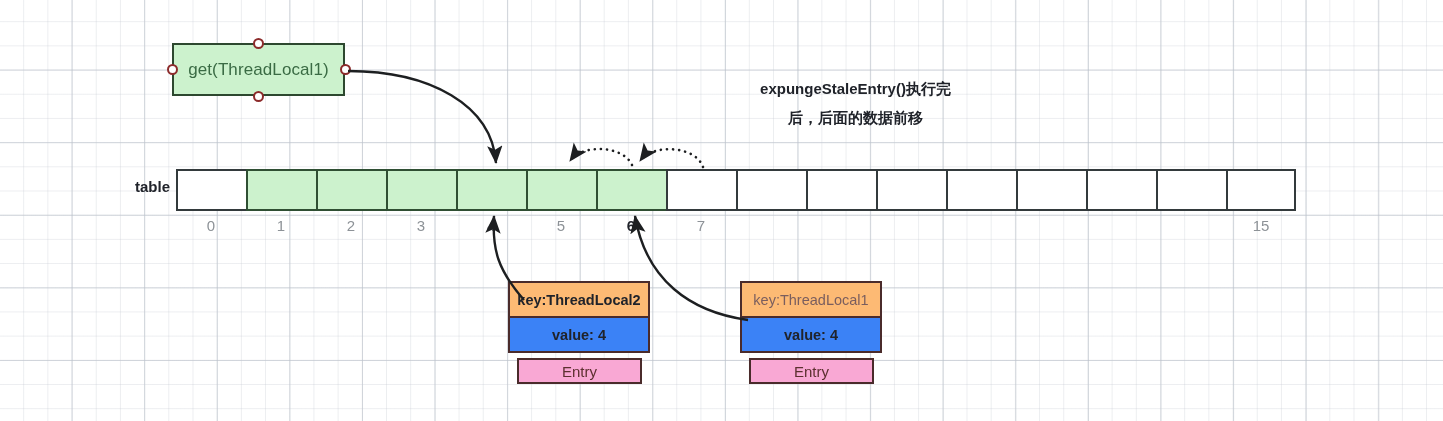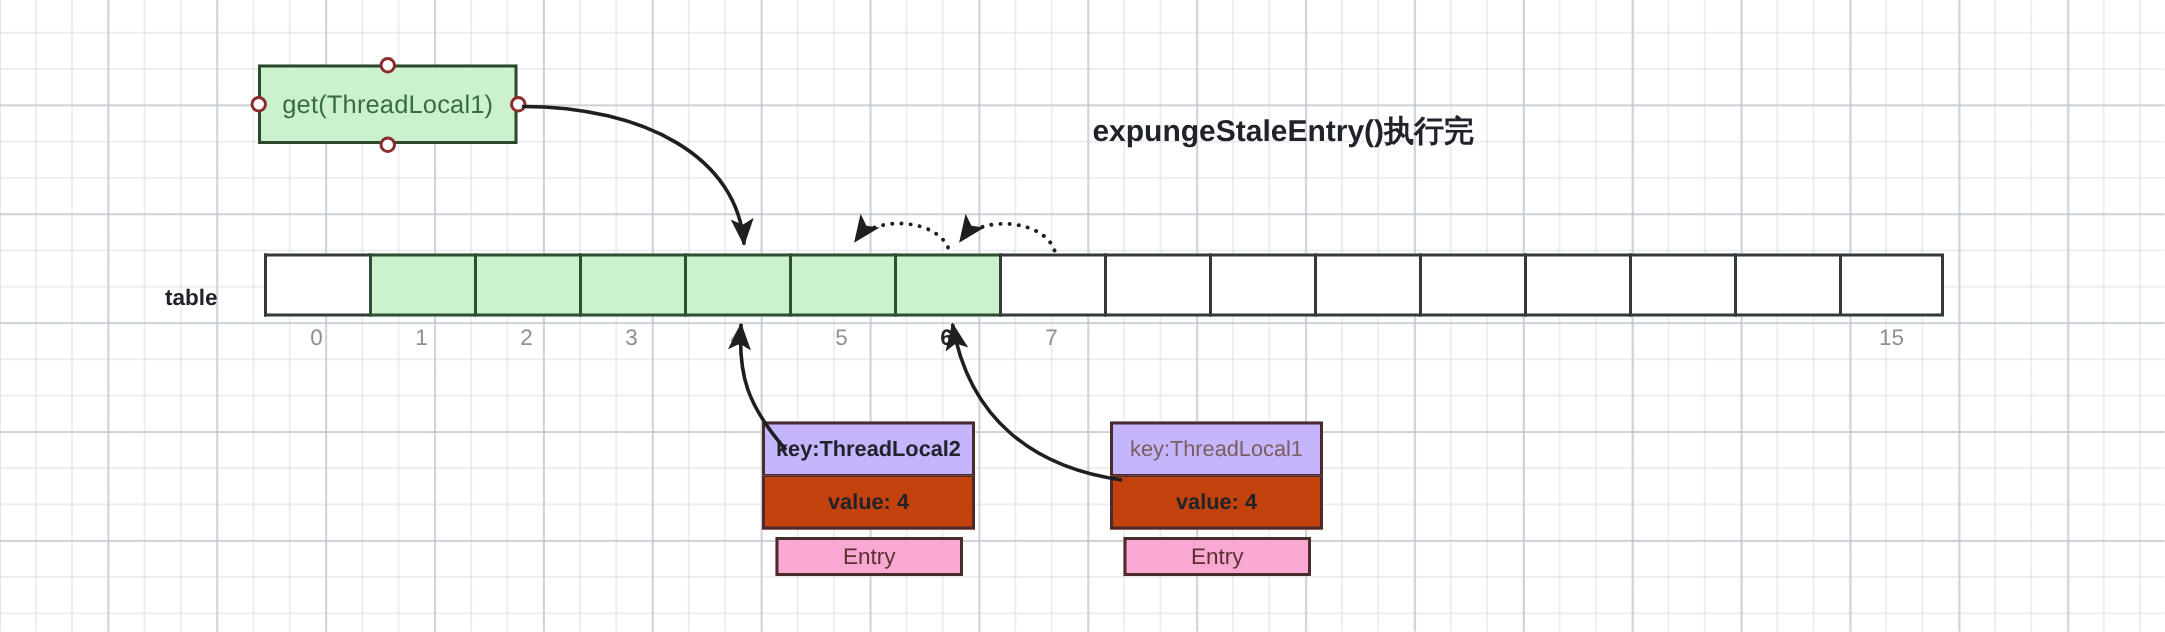--- a/index.html
+++ b/index.html
@@ -26,27 +26,27 @@
   }
   .getbox span{font-size:17px;color:#3a6b44;letter-spacing:.1px;white-space:nowrap;}
   .handle{
     position:absolute;width:11px;height:11px;border-radius:50%;
     background:#fff;border:2px solid #8c2b2b;box-sizing:border-box;
   }
 
   
   .heading{
     position:absolute;left:668px;top:74px;width:375px;text-align:center;
-    font-size:20px;font-weight:bold;color:#20232a;line-height:29px;
+    font-size:15px;font-weight:bold;color:#20232a;line-height:29px;
   }
 
   
   .tbl-label{
-    position:absolute;left:110px;top:178px;width:60px;text-align:left;
-    font-size:15px;font-weight:bold;color:#20232a;margin-top:12px;
+    position:absolute;left:110px;top:178px;width:60px;text-align:right;
+    font-size:15px;font-weight:bold;color:#20232a;
   }
   .tbl{position:absolute;left:176px;top:169px;height:42px;display:flex;}
   .cell{
     width:70px;height:42px;border:2px solid #333a3c;border-right-width:0;
     box-sizing:border-box;background:#ffffff;
   }
   .cell.last{border-right-width:2px;}
   .cell.green{background:#ccf2cd;border-color:#2f4f33;}
   .idx{
     position:absolute;top:217px;width:70px;text-align:center;
@@ -58,25 +58,25 @@
   .note{
     position:absolute;left:42px;top:266px;width:448px;text-align:center;
     font-size:17.5px;font-weight:bold;color:#20232a;line-height:28px;
   }
 
   
   .entry{position:absolute;width:142px;}
   .entry .row{
     border:2px solid #4a2b2b;box-sizing:border-box;height:36px;
     display:flex;align-items:center;justify-content:center;
-    background:#c4b5fd;font-size:14.5px;color:#20232a;
+    background:#fdba74;font-size:14.5px;color:#20232a;
   }
   .entry .row.key{font-weight:bold;border-bottom-width:1px;}
   .entry .row.key.dim{font-weight:normal;color:#7a5e5e;}
-  .entry .row.val{font-weight:bold;border-top-width:1px;background:#c2410c;}
+  .entry .row.val{font-weight:bold;border-top-width:1px;background:#3b82f6;}
   .entry .foot{
     position:absolute;left:9px;top:77px;width:125px;height:26px;
     border:2px solid #4a2b2b;box-sizing:border-box;background:#f9a8d4;
     display:flex;align-items:center;justify-content:center;
     font-size:15px;color:#5d3030;
   }
 </style>
 </head>
 <body>
 
@@ -85,20 +85,21 @@
   <div class="getbox">
     <span>get(ThreadLocal1)</span>
   </div>
   <div class="handle" style="left:166.5px;top:64px;"></div>
   <div class="handle" style="left:339.5px;top:64px;"></div>
   <div class="handle" style="left:253px;top:37.5px;"></div>
   <div class="handle" style="left:253px;top:90.5px;"></div>
 
   <div class="heading">
     <div>expungeStaleEntry()执行完</div>
+    <div>后，后面的数据前移</div>
   </div>
 
   <div class="tbl-label">table</div>
 
   <div class="tbl" id="table-row">
       <div class="cell"></div>
       <div class="cell green"></div>
       <div class="cell green"></div>
       <div class="cell green"></div>
       <div class="cell green"></div>

